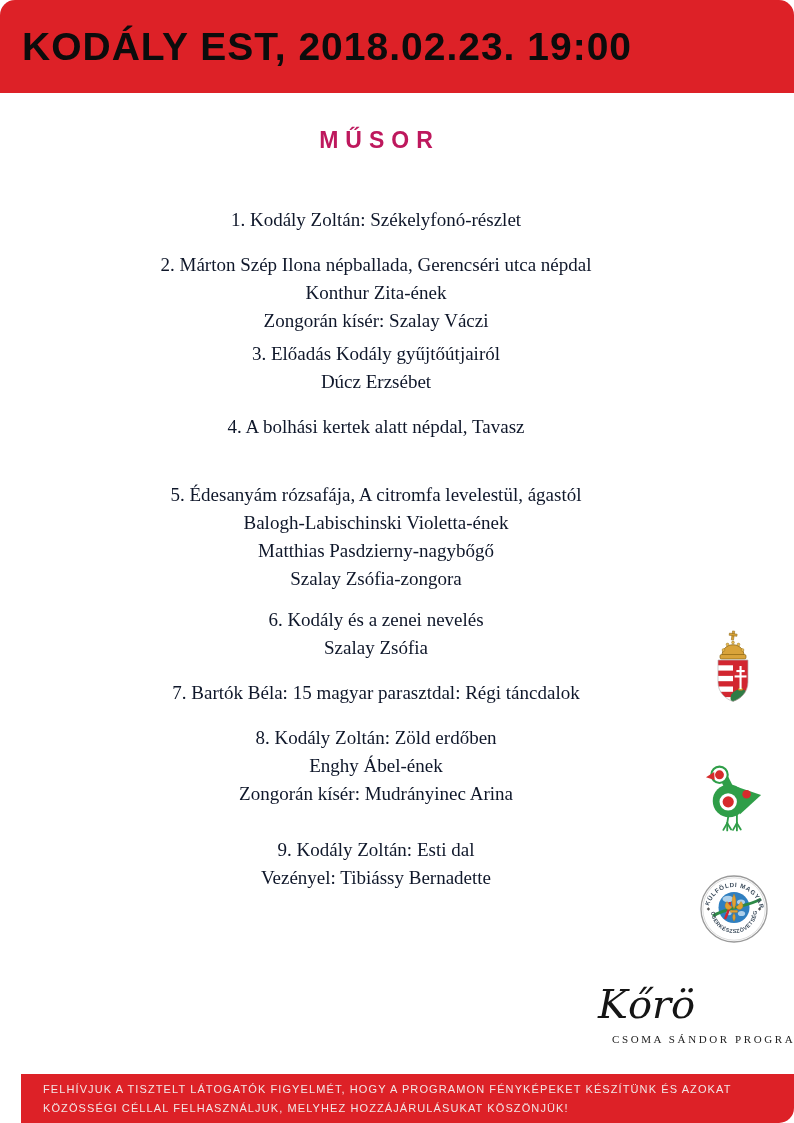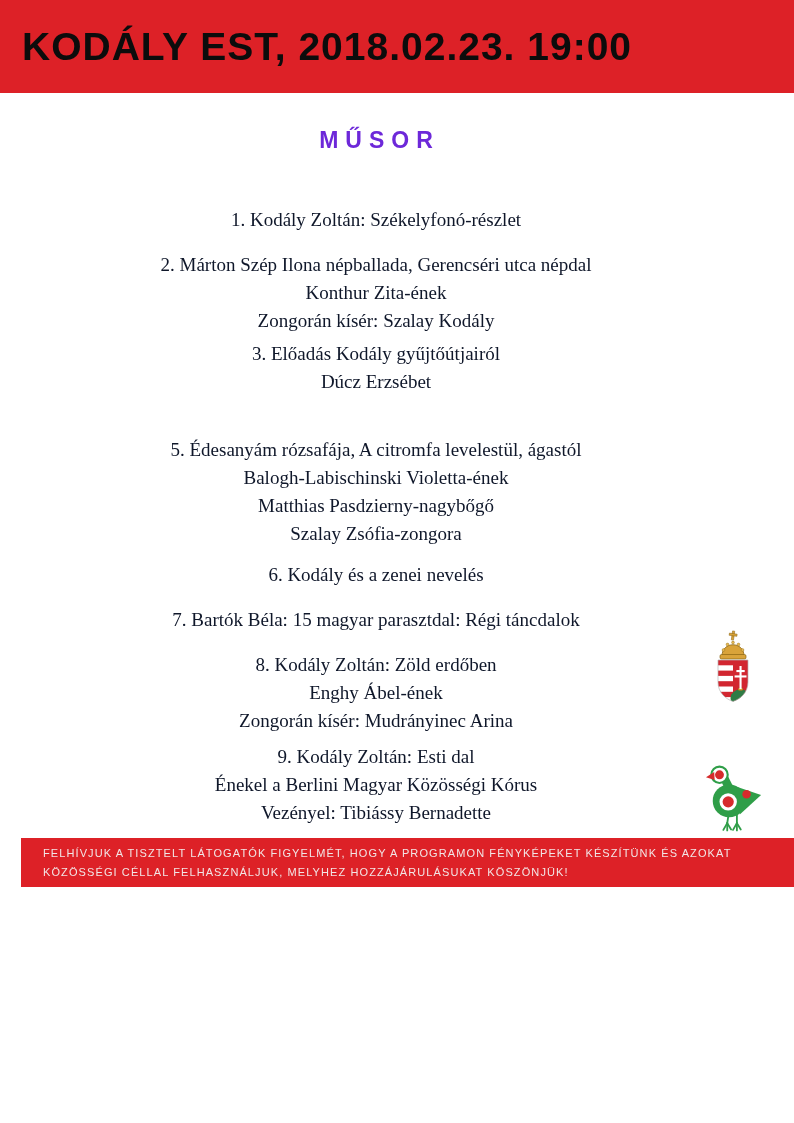--- a/index.html
+++ b/index.html
@@ -1,24 +1,25 @@
 <!DOCTYPE html>
 <html><head>
 <meta charset="utf-8">
 <style>
   * { margin: 0; padding: 0; box-sizing: border-box; }
   html, body { background: #ffffff; }
   .page {
     position: relative;
     width: 794px;
-    height: 887px;
+    height: 1123px;
     margin: 0 auto;
     background: #ffffff;
     overflow: hidden;
     font-family: "Liberation Serif", serif;
+    border-radius: 15px;
   }
 
   
   .header {
     position: absolute;
     top: 0; left: 0;
     width: 794px; height: 93px;
     background: #dd2127;
     display: flex;
     align-items: center;
@@ -41,27 +42,27 @@
     text-align: center;
   }
   .musor {
     margin-top: 34px;
     margin-bottom: 52px;
     font-family: "Liberation Sans", sans-serif;
     font-weight: 700;
     font-size: 23px;
     letter-spacing: 7px;
     padding-left: 7px;
-    color: #6d28d9;
+    color: #be185d;
   }
   .program-item { margin-bottom: 17px; }
   .program-item:nth-child(2) { margin-bottom: 5px; }
   .program-item:nth-child(4) { margin-bottom: 40px; }
   .program-item:nth-child(5) { margin-bottom: 13px; }
-  .program-item:nth-child(8) { margin-bottom: 8px; }
+  .program-item:nth-child(8) { margin-bottom: 28px; }
   .program-line {
     font-size: 19px;
     line-height: 28px;
     color: #0f172a;
   }
 
   
   .logo { position: absolute; }
   .logo-arms  { left: 711px; top: 630px; width: 44px; height: 80px; }
   .logo-bird  { left: 705px; top: 762px; width: 58px; height: 72px; }
@@ -129,48 +130,49 @@
   <main class="content">
     <h2 class="musor">MŰSOR</h2>
 
     <div class="program">
       <div class="program-item">
         <div class="program-line">1. Kodály Zoltán: Székelyfonó-részlet</div>
       </div>
       <div class="program-item">
         <div class="program-line">2. Márton Szép Ilona népballada, Gerencséri utca népdal</div>
         <div class="program-line">Konthur Zita-ének</div>
-        <div class="program-line">Zongorán kísér: Szalay Kodály</div>
+        <div class="program-line">Zongorán kísér: Szalay Váczi</div>
       </div>
       <div class="program-item">
         <div class="program-line">3. Előadás Kodály gyűjtőútjairól</div>
         <div class="program-line">Dúcz Erzsébet</div>
       </div>
       <div class="program-item">
+        <div class="program-line">4. A bolhási kertek alatt népdal, Tavasz</div>
       </div>
       <div class="program-item">
         <div class="program-line">5. Édesanyám rózsafája, A citromfa levelestül, ágastól</div>
         <div class="program-line">Balogh-Labischinski Violetta-ének</div>
         <div class="program-line">Matthias Pasdzierny-nagybőgő</div>
         <div class="program-line">Szalay Zsófia-zongora</div>
       </div>
       <div class="program-item">
         <div class="program-line">6. Kodály és a zenei nevelés</div>
+        <div class="program-line">Szalay Zsófia</div>
       </div>
       <div class="program-item">
         <div class="program-line">7. Bartók Béla: 15 magyar parasztdal: Régi táncdalok</div>
       </div>
       <div class="program-item">
         <div class="program-line">8. Kodály Zoltán: Zöld erdőben</div>
         <div class="program-line">Enghy Ábel-ének</div>
         <div class="program-line">Zongorán kísér: Mudrányinec Arina</div>
       </div>
       <div class="program-item">
         <div class="program-line">9. Kodály Zoltán: Esti dal</div>
-        <div class="program-line">Énekel a Berlini Magyar Közösségi Kórus</div>
         <div class="program-line">Vezényel: Tibiássy Bernadette</div>
       </div>
     </div>
   </main>
 
   <div class="logo logo-arms">
     <svg width="44" height="80" viewBox="0 0 44 80">
       <defs>
         <clipPath id="shieldClip">
           <path d="M7,30 H37 V52 C37,63 29,69 22,71.5 C15,69 7,63 7,52 Z"></path>

